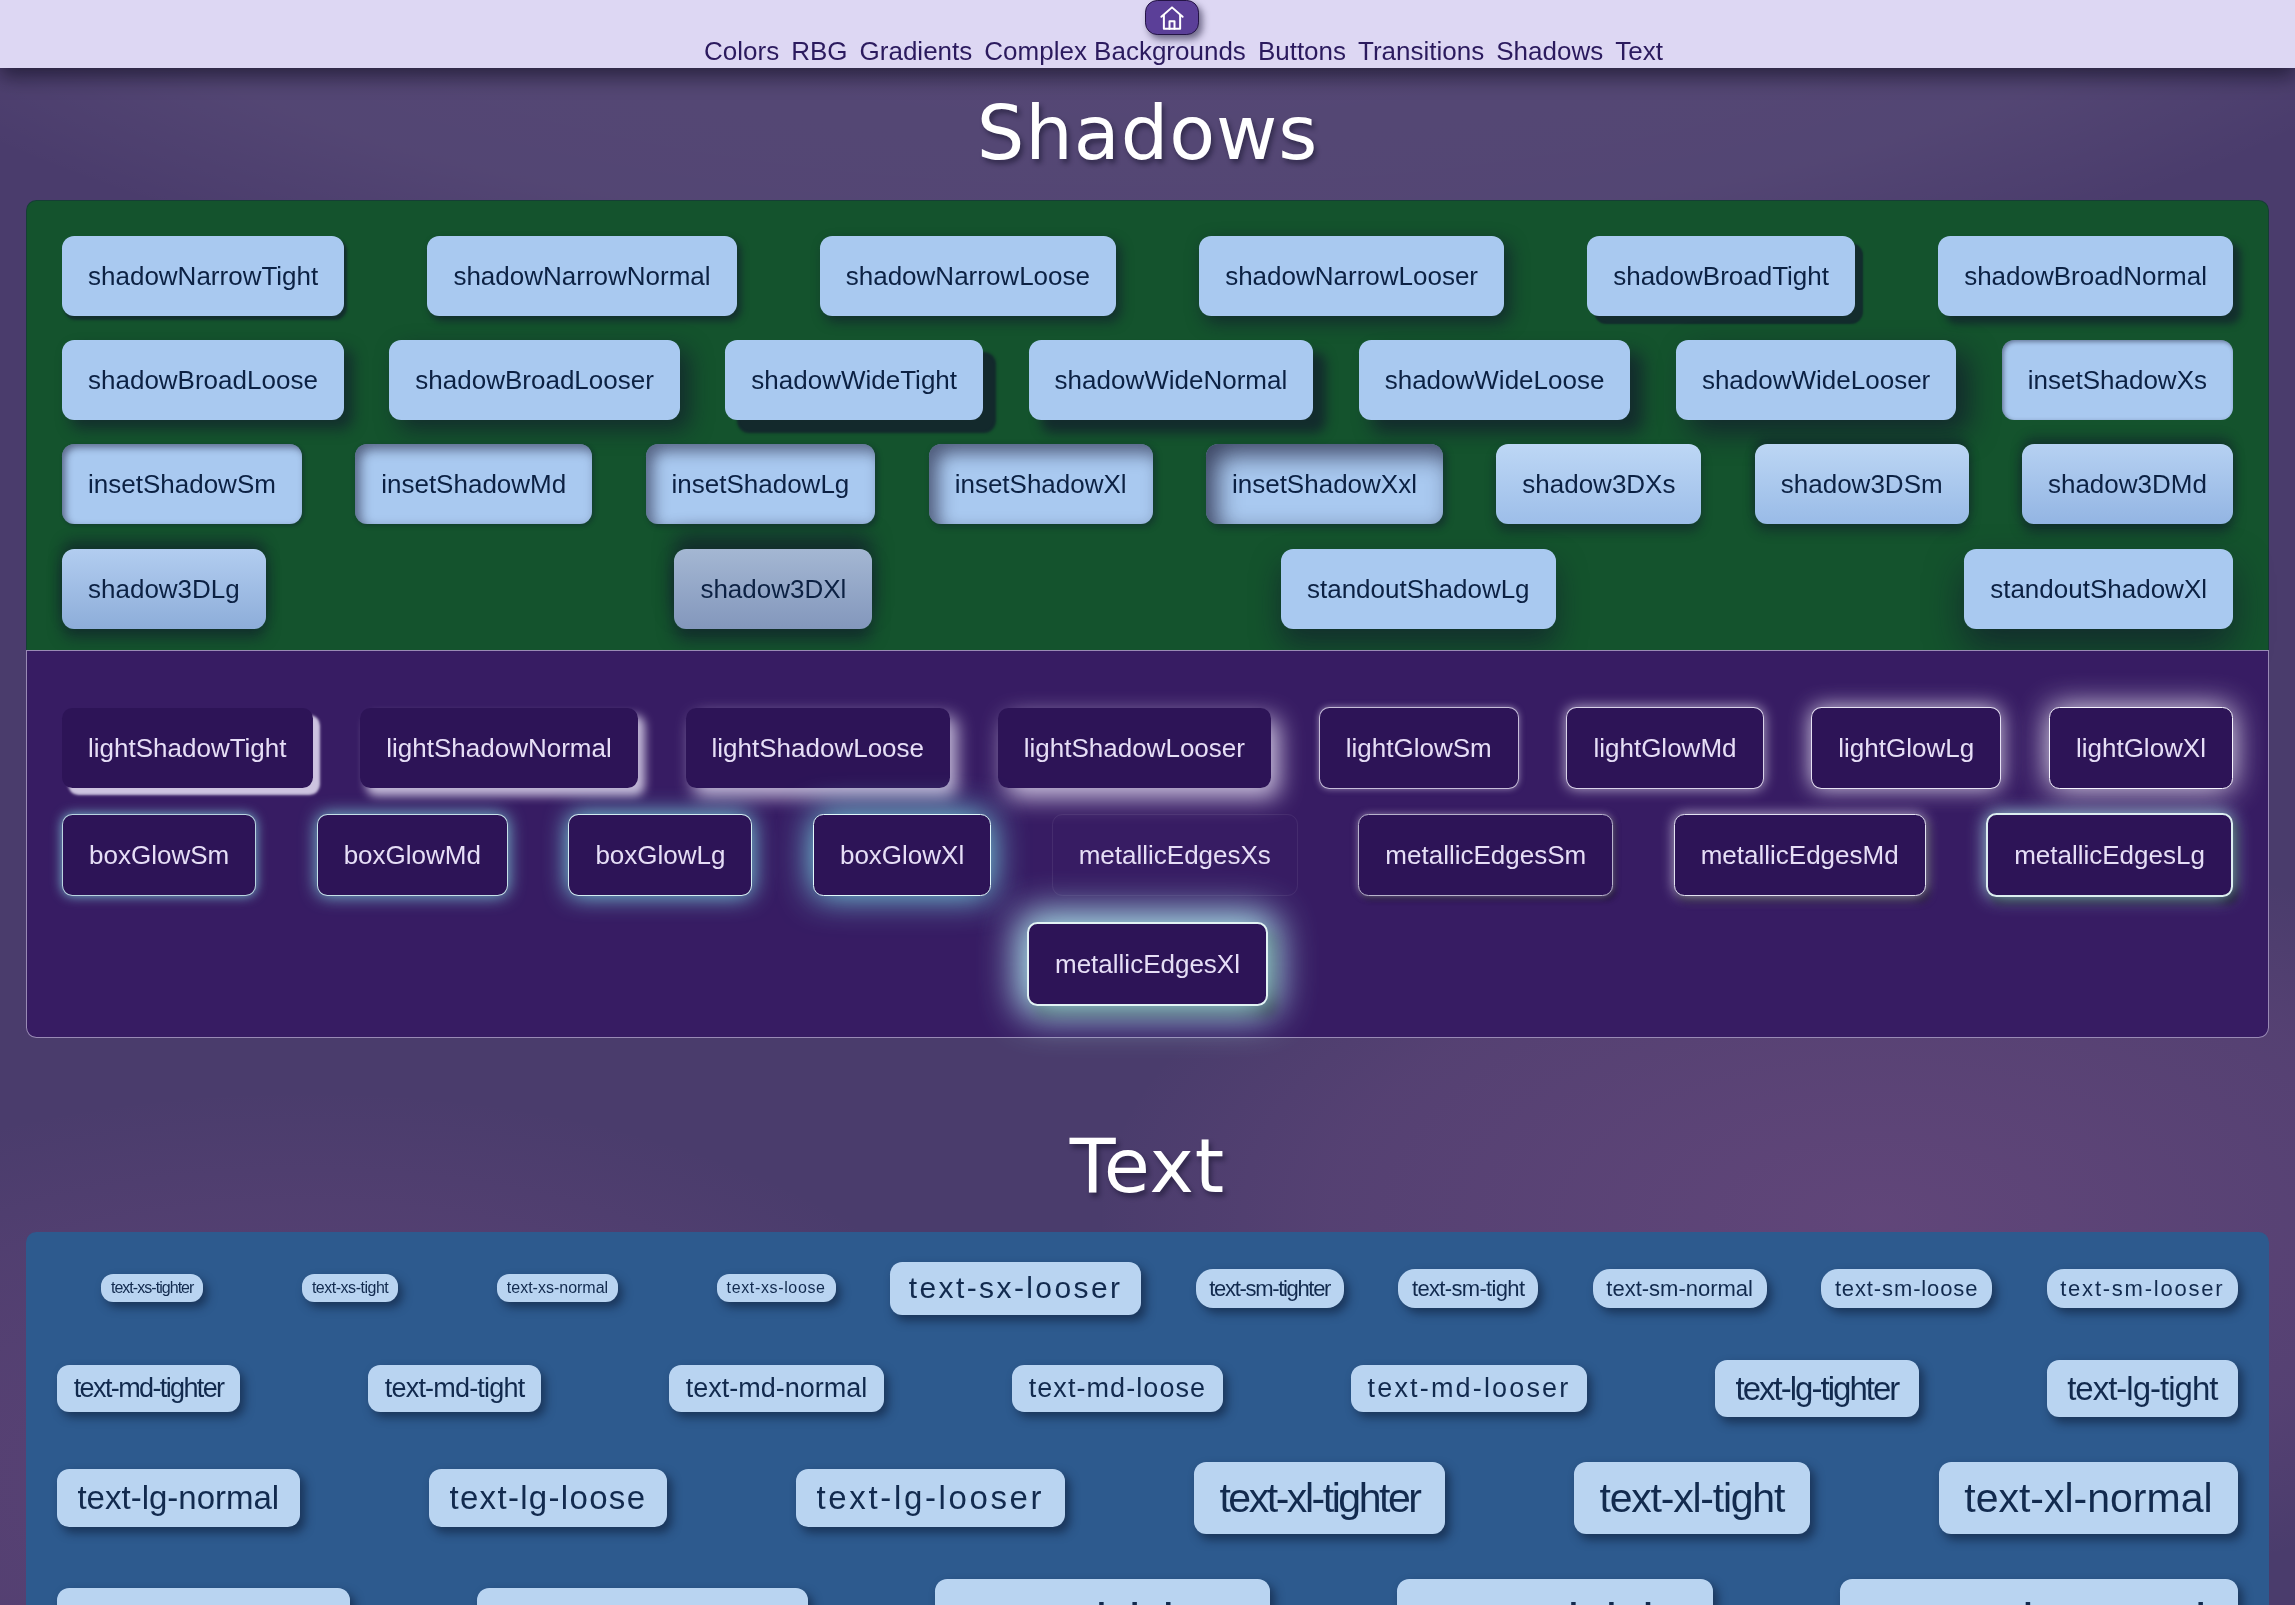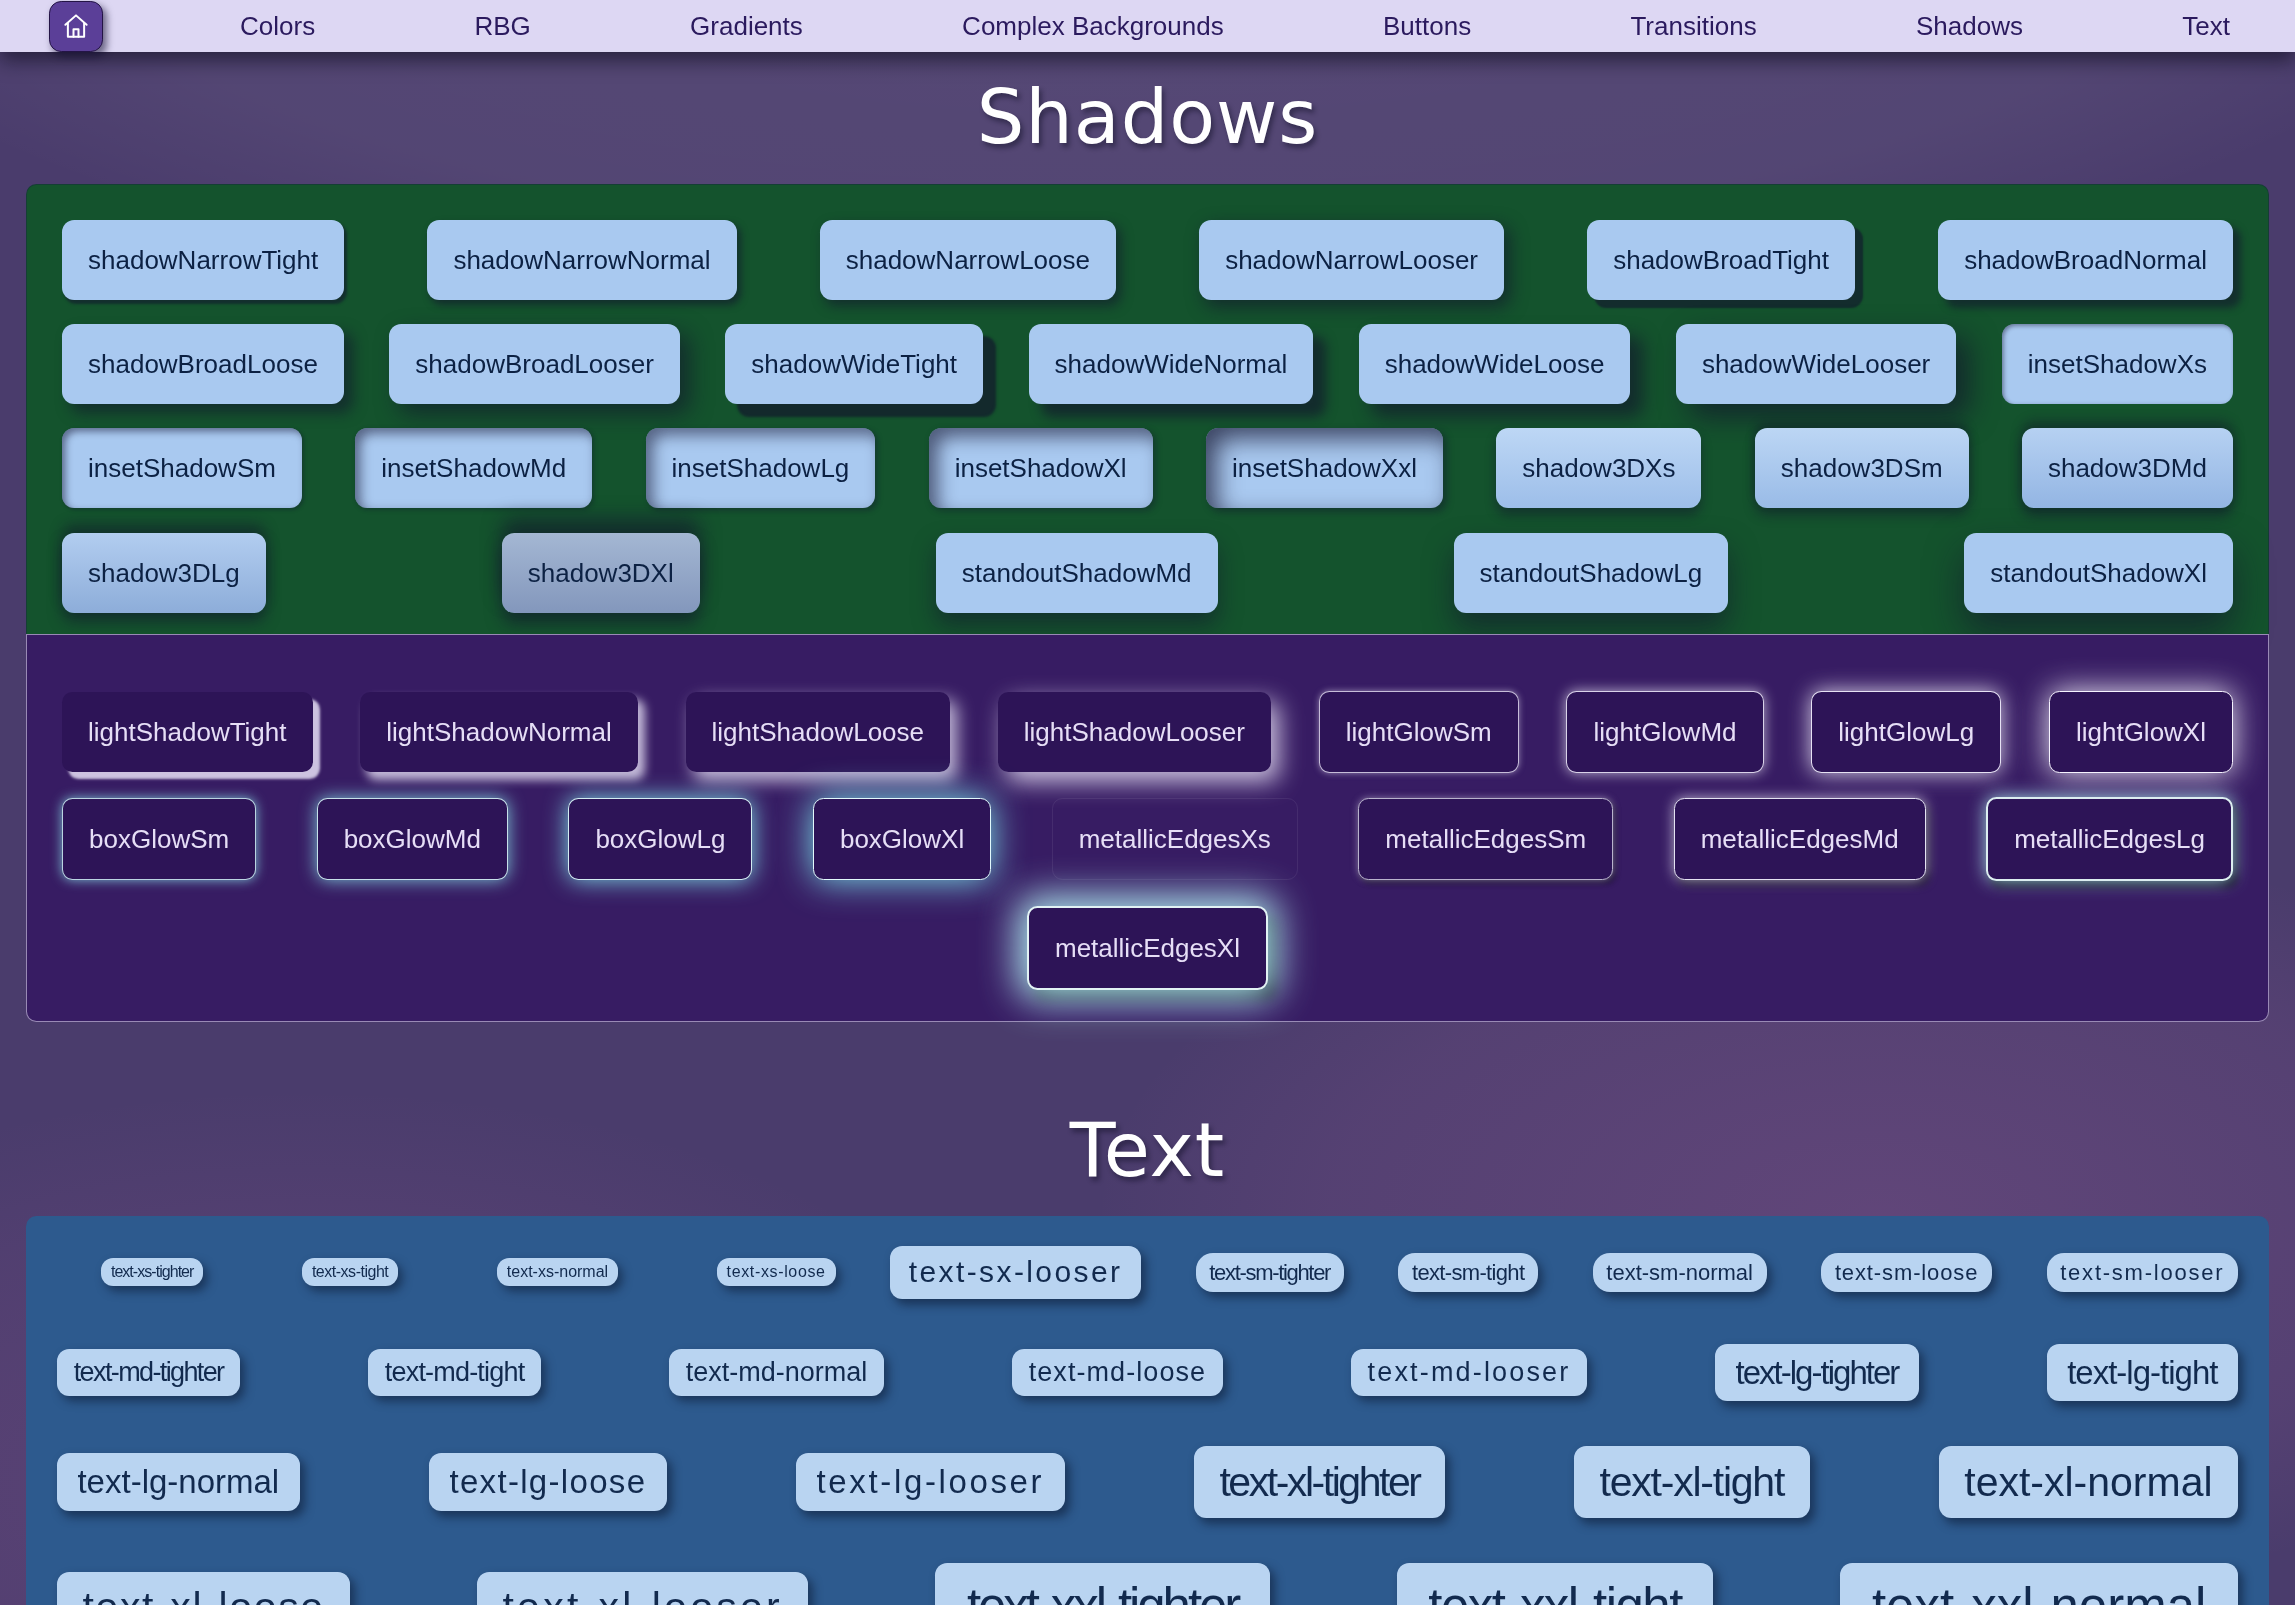--- a/index.html
+++ b/index.html
@@ -17,23 +17,24 @@
   .decor-wave-right{
     right:-366px;top:827px;width:1567px;height:784px;border-radius:50%;
     background:radial-gradient(closest-side,rgba(214,120,190,.16),rgba(214,120,190,.08) 70%,transparent 100%);
   }
   .decor-wave-left{
     left:-435px;top:1089px;width:1480px;height:784px;border-radius:50%;
     background:radial-gradient(closest-side,rgba(200,110,180,.14),rgba(200,110,180,.06) 70%,transparent 100%);
   }
   
   .nav{
-    position:relative;z-index:5;height:52px;background:#ddd7f3;
+    position:relative;z-index:5;height:68px;background:#ddd7f3;
     display:flex;align-items:center;
     box-shadow:0 8.7px 19px rgba(5,5,20,.55);
+    flex-direction:column;
   }
   .home-btn{
     width:54px;height:51px;margin-left:49px;border-radius:12.2px;
     background:#5b3f98;border:1.7px solid #241446;cursor:pointer;
     display:flex;align-items:center;justify-content:center;
     box-shadow:3.5px 4.4px 7px rgba(20,15,50,.55);
   }
   .home-btn svg{width:30px;height:30px;}
   .nav-links{flex:1;display:flex;justify-content:space-between;padding:0 59px 0 131px;align-items:center;}
   .nav-link{
@@ -200,21 +201,20 @@
       <button class="demo-btn" data-style="insetShadowLg">insetShadowLg</button>
       <button class="demo-btn" data-style="insetShadowXl">insetShadowXl</button>
       <button class="demo-btn" data-style="insetShadowXxl">insetShadowXxl</button>
       <button class="demo-btn" data-style="shadow3DXs">shadow3DXs</button>
       <button class="demo-btn" data-style="shadow3DSm">shadow3DSm</button>
       <button class="demo-btn" data-style="shadow3DMd">shadow3DMd</button>
     </div>
   <div class="srow">
       <button class="demo-btn" data-style="shadow3DLg">shadow3DLg</button>
       <button class="demo-btn" data-style="shadow3DXl">shadow3DXl</button>
-      <button class="demo-btn" data-style="standoutShadowMd">standoutShadowMd</button>
       <button class="demo-btn" data-style="standoutShadowLg">standoutShadowLg</button>
       <button class="demo-btn" data-style="standoutShadowXl">standoutShadowXl</button>
     </div>
 </section>
 
 <section class="panel panel-dark">
   <div class="srow">
       <button class="demo-btn-dark" data-style="lightShadowTight">lightShadowTight</button>
       <button class="demo-btn-dark" data-style="lightShadowNormal">lightShadowNormal</button>
       <button class="demo-btn-dark" data-style="lightShadowLoose">lightShadowLoose</button>

